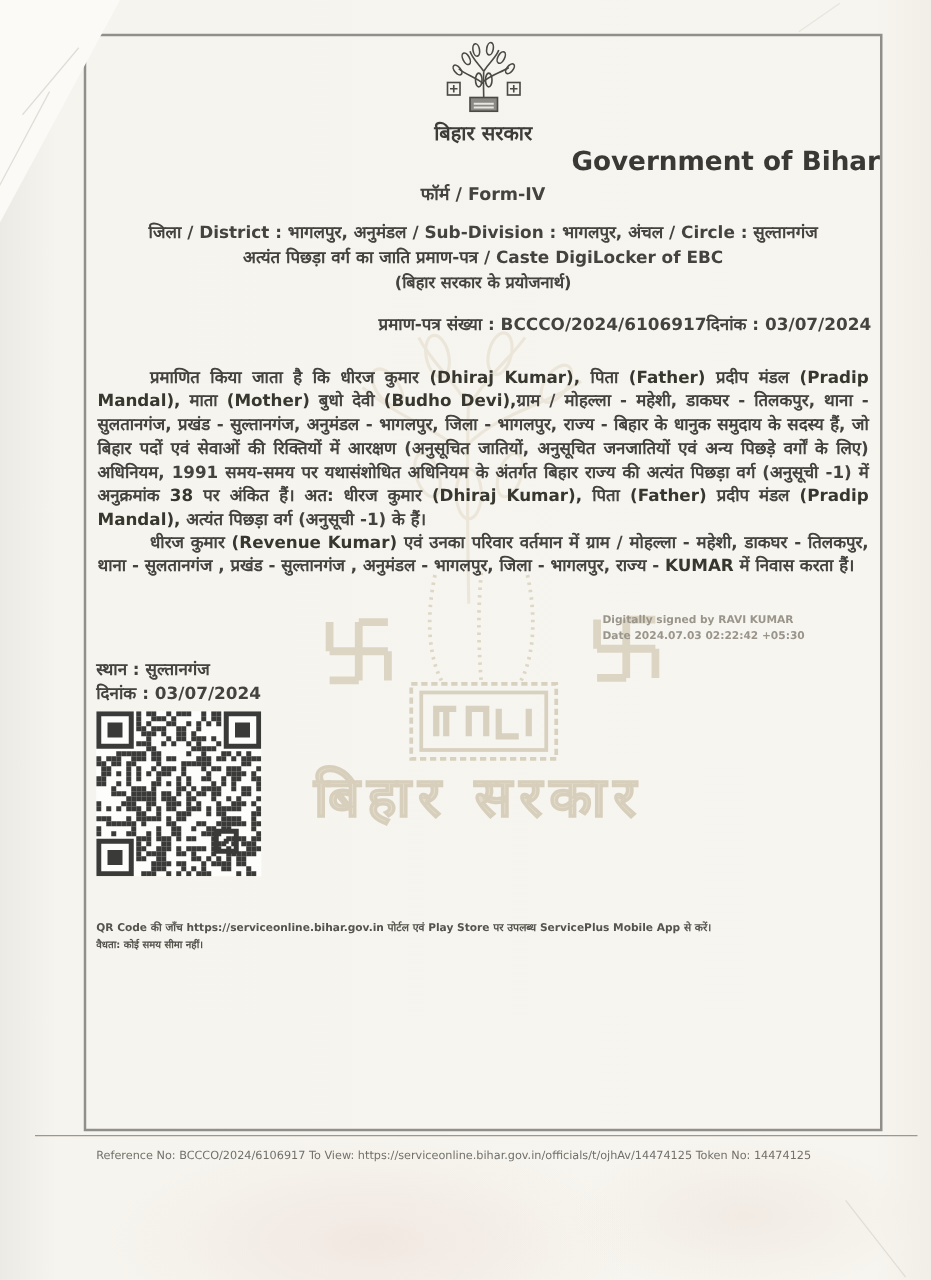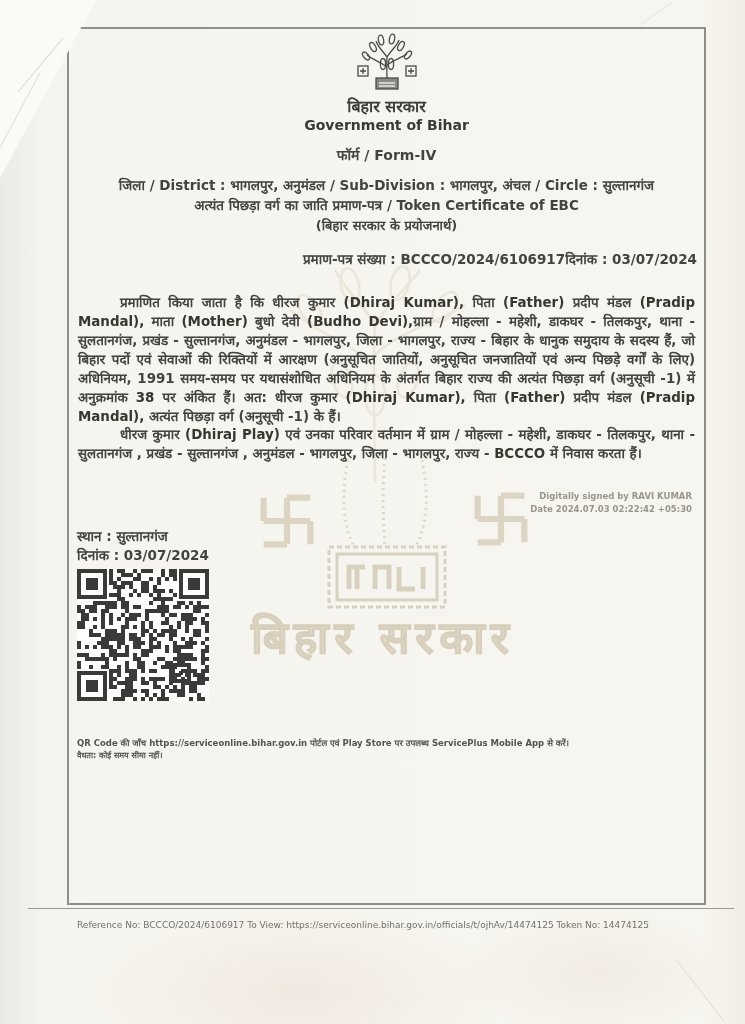--- a/index.html
+++ b/index.html
@@ -26,31 +26,31 @@
   
   .wm{position:absolute;z-index:1;pointer-events:none;}
   .wm-text{left:228px;top:606px;width:310px;text-align:center;
     font-size:44px;font-weight:bold;letter-spacing:6px;white-space:nowrap;
     color:rgba(196,188,167,.0);-webkit-text-stroke:1.3px #d7cfbc;color:#e3dccb;}
   .frame{position:absolute;left:67px;top:27px;width:639px;height:878px;
     border:2px solid #918f8a;box-sizing:border-box;z-index:2;}
   .abs{position:absolute;font-weight:bold;}
   .ctr{left:0;right:0;text-align:center;}
   .t-hindi{top:66px;font-size:16px;font-weight:600;color:#3e3d39;}
-  .t-eng{top:88px;font-size:14px;font-weight:bold;color:#3a3935;}
+  .t-eng{top:88px;font-size:21px;font-weight:bold;color:#3a3935;text-align:right;}
   .t-form{top:116px;font-size:14px;font-weight:bold;}
   .sub1{top:147px;font-size:13.5px;font-weight:bold;}
   .sub2{top:167px;font-size:13.5px;font-weight:bold;}
   .sub3{top:187px;font-size:13px;}
   .meta-row{top:221px;left:7px;right:7px;display:flex;justify-content:flex-end;font-size:13.5px;}
   .para{left:9px;right:9px;font-size:13.4px;line-height:19px;text-align:justify;text-indent:42px;}
   .para b{color:#38372f;}
   .p1{top:264px;}
   .p2{top:396px;}
-  .digital-sig{top:461px;right:12px;width:210px;font-size:8.5px;line-height:1.5;color:#99958b;text-align:right;margin-left:24px;}
+  .digital-sig{top:461px;right:12px;width:210px;font-size:8.5px;line-height:1.5;color:#99958b;text-align:left;margin-left:24px;}
   .place-block{top:498px;left:8px;font-size:13.5px;line-height:19px;}
   .sig-label{top:512px;right:6px;font-size:13.5px;font-weight:bold;}
   .qr-box{top:540px;left:8px;width:132px;height:132px;background:#fdfdfb;}
   .notes{top:684px;left:8px;right:4px;font-size:8px;line-height:1.55;color:#55534d;margin-top:24px;}
   .notes .n1{font-size:8.5px;}
   .footer-line{position:absolute;left:28px;top:908px;width:706px;border-top:1.5px solid #9b988f;z-index:2;}
   .footer-ref{position:absolute;left:50px;top:920px;font-size:9px;color:#72706a;z-index:2;padding-left:27px;}
   svg{display:block;}
 </style>
 </head>
@@ -130,30 +130,30 @@
         <rect x="25" y="45" width="22" height="11" fill="#8c8a84" stroke="#4b4a45"></rect>
         <path d="M28,50 h16 M28,53 h16" stroke="#e8e6df" stroke-width="1.6"></path>
       </svg>
     </div>
 
     <div class="abs ctr t-hindi">बिहार सरकार</div>
     <div class="abs ctr t-eng">Government of Bihar</div>
     <div class="abs ctr sub1">जिला / District : भागलपुर, अनुमंडल / Sub-Division : भागलपुर, अंचल / Circle : सुल्तानगंज</div>
 
     <div class="abs ctr t-form">फॉर्म / Form-IV</div>
-    <div class="abs ctr sub2">अत्यंत पिछड़ा वर्ग का जाति प्रमाण-पत्र / Token Certificate of EBC</div>
+    <div class="abs ctr sub2">अत्यंत पिछड़ा वर्ग का जाति प्रमाण-पत्र / Caste DigiLocker of EBC</div>
     <div class="abs ctr sub3">(बिहार सरकार के प्रयोजनार्थ)</div>
 
     <div class="abs meta-row">
       <span><span>प्रमाण-पत्र संख्या : </span><b>BCCCO/2024/6106917</b></span>
       <span><span>दिनांक : </span><b>03/07/2024</b></span>
     </div>
 
     <div class="abs para p1"><span>प्रमाणित किया जाता है कि धीरज कुमार </span><b>(Dhiraj Kumar),</b><span> पिता </span><b>(Father)</b><span> प्रदीप मंडल </span><b>(Pradip Mandal),</b><span> माता </span><b>(Mother)</b><span> बुधो देवी </span><b>(Budho Devi),</b><span>ग्राम / मोहल्ला - महेशी, डाकघर - तिलकपुर, थाना - सुलतानगंज, प्रखंड - सुल्तानगंज, अनुमंडल - भागलपुर, जिला - भागलपुर, राज्य - बिहार के धानुक समुदाय के सदस्य हैं, जो बिहार पदों एवं सेवाओं की रिक्तियों में आरक्षण (अनुसूचित जातियों, अनुसूचित जनजातियों एवं अन्य पिछड़े वर्गों के लिए) अधिनियम, 1991 समय-समय पर यथासंशोधित अधिनियम के अंतर्गत बिहार राज्य की अत्यंत पिछड़ा वर्ग (अनुसूची -1) में अनुक्रमांक </span><b>38</b><span> पर अंकित हैं। अत: धीरज कुमार </span><b>(Dhiraj Kumar),</b><span> पिता </span><b>(Father)</b><span> प्रदीप मंडल </span><b>(Pradip Mandal),</b><span> अत्यंत पिछड़ा वर्ग (अनुसूची -1) के हैं।</span></div>
-    <div class="abs para p2"><span>धीरज कुमार </span><b>(Dhiraj Play)</b><span> एवं उनका परिवार वर्तमान में ग्राम / मोहल्ला - महेशी, डाकघर - तिलकपुर, थाना - सुलतानगंज , प्रखंड - सुल्तानगंज , अनुमंडल - भागलपुर, जिला - भागलपुर, राज्य - </span><b>BCCCO</b><span> में निवास करता हैं।</span></div>
+    <div class="abs para p2"><span>धीरज कुमार </span><b>(Revenue Kumar)</b><span> एवं उनका परिवार वर्तमान में ग्राम / मोहल्ला - महेशी, डाकघर - तिलकपुर, थाना - सुलतानगंज , प्रखंड - सुल्तानगंज , अनुमंडल - भागलपुर, जिला - भागलपुर, राज्य - </span><b>KUMAR</b><span> में निवास करता हैं।</span></div>
 
     <div class="abs digital-sig">
       <div>Digitally signed by RAVI KUMAR</div>
       <div>Date 2024.07.03 02:22:42 +05:30</div>
     </div>
 
     <div class="abs place-block">
       <div>स्थान : सुल्तानगंज</div>
       <div>दिनांक : 03/07/2024</div>
     </div>

